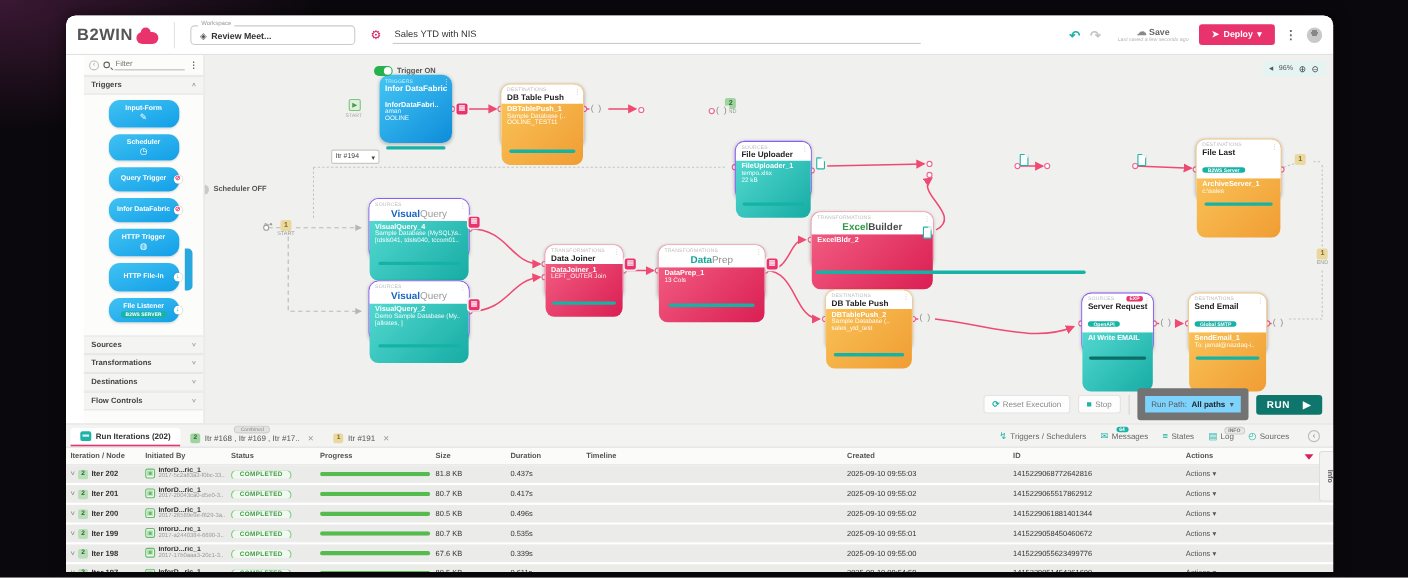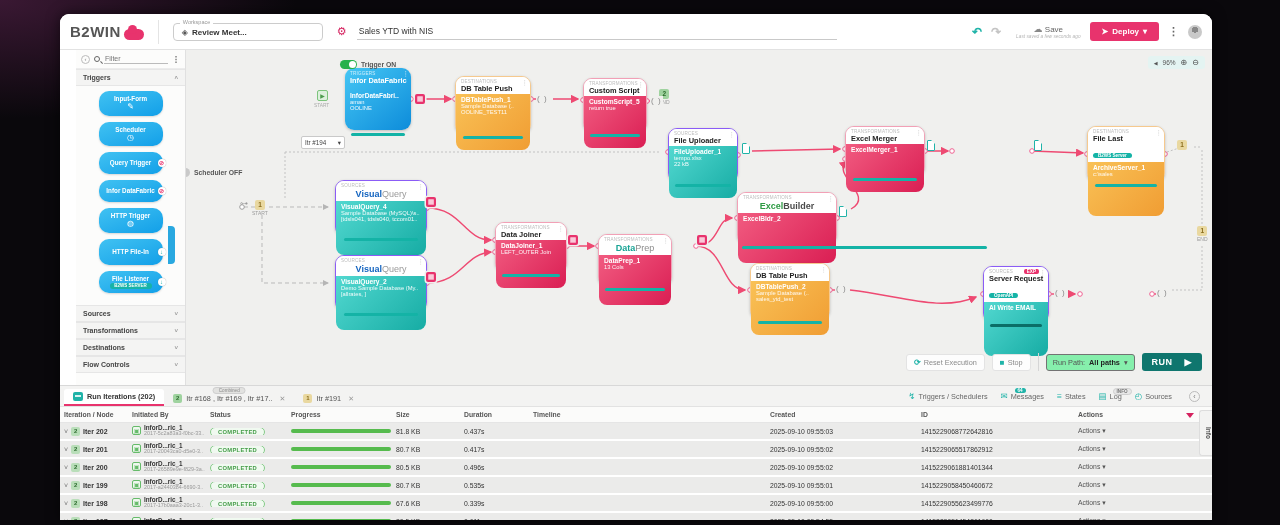--- a/index.html
+++ b/index.html
@@ -19,21 +19,21 @@
   .wsbox{border:1px solid #ccc;border-radius:4px;padding:4px 8px 3px;position:relative;display:flex;align-items:center;gap:4px;min-width:150px}
   .wsbox .lg{position:absolute;top:-5px;left:6px;background:#fff;padding:0 3px;font-size:5.5px;color:#999}
   .ws-ic{color:#555;font-size:8px}
   .wsv{font-size:8px;color:#333;font-weight:bold}
   .gear{color:#d5225f;font-size:11px;margin:0 10px 0 14px}
   .flowtitle{font-size:8.5px;color:#333;border-bottom:1px solid #c9c9c9;width:480px;padding:3px 2px}
   .tb-right{margin-left:auto;display:flex;align-items:center;gap:9px}
   .undo{color:#1fb3a8;font-size:12px;font-weight:bold}
   .redo{color:#c4c4c4;font-size:12px;font-weight:bold}
   .savewrap{text-align:center;margin-left:6px}
-  .save{font-size:8px;color:#666;font-weight:normal}
+  .save{font-size:8px;color:#666;font-weight:bold}
   .save .ci{font-size:9px;color:#888}
   .savehint{font-size:4.8px;color:#b5b5b5;font-style:italic}
   .deploy{background:#e8336d;color:#fff;border:none;border-radius:3px;font-size:8px;font-weight:bold;
     padding:5px 12px;display:flex;align-items:center;gap:4px;font-family:inherit}
   .kebab{color:#666;font-size:11px;font-weight:bold}
   .avatar{width:14px;height:14px;border-radius:50%;background:radial-gradient(circle at 50% 35%,#888 0 3px,#c9c9c9 3px)}
   
   .side{position:absolute;left:16px;top:36px;width:110px;height:335px;background:#fcfcfb;border-right:1px solid #e0e0e0;z-index:4;overflow:hidden}
   .filterrow{display:flex;align-items:center;gap:4px;padding:4px 5px;border-bottom:1px solid #ececec}
   .backc{width:9px;height:9px;border:1px solid #bbb;border-radius:50%;color:#888;font-size:6px;line-height:7px;text-align:center}
@@ -92,21 +92,21 @@
   .sw{width:17px;height:9px;border-radius:5px;position:relative}
   .sw.on{background:#27b14c}.sw.on::after{content:"";position:absolute;right:1px;top:1px;width:7px;height:7px;border-radius:50%;background:#fff}
   .sw.off{background:#c9c9c9}.sw.off::after{content:"";position:absolute;left:1px;top:1px;width:7px;height:7px;border-radius:50%;background:#fff}
   .zoompill{position:absolute;right:7px;top:6px;background:#e4f4f2;border-radius:3px;display:flex;align-items:center;
     gap:5px;padding:2px 6px;font-size:6.5px;color:#555;z-index:3}
   .zoompill .zi{font-size:8px;color:#444}
   .runbar{position:absolute;right:10px;top:303px;display:flex;align-items:center;gap:7px;z-index:3}
   .rbtn{display:flex;align-items:center;gap:3px;font-size:7.3px;color:#8a8a8a;background:#fdfdfd;border:1px solid #e3e3e3;border-radius:3px;padding:3px 7px}
   .rbtn .ti{color:#1fb3a8;font-size:8px;font-weight:bold}
   .rsep{width:1px;height:18px;background:#d5d5d5}
-  .runpath{display:flex;align-items:center;gap:4px;background:#86efac;border:1px solid #737373;border-radius:3px;padding:3px 6px;font-size:7.3px;color:#555}
+  .runpath{display:flex;align-items:center;gap:4px;background:#7dd3fc;border:7px solid #737373;border-radius:3px;padding:3px 6px;font-size:7.3px;color:#555}
   .runpath b{color:#222;font-weight:bold}
   .runbtn{background:#0f766e;color:#fff;font-size:9px;font-weight:bold;border-radius:3px;padding:4px 10px;
     display:flex;align-items:flex-start;gap:12px;letter-spacing:.5px}
   
   .panel{position:absolute;left:0;top:371px;width:1152px;height:135px;background:#fff;border-top:1px solid #d8d8d8;z-index:5}
   .tabsbar{height:21px;background:#f3f3f2;display:flex;align-items:flex-end;padding:0 4px;border-bottom:1px solid #e2e2e2;position:relative}
   .tab{display:flex;align-items:center;gap:4px;padding:3px 9px;font-size:7.3px;color:#555;position:relative}
   .tab.active{background:#fff;font-weight:bold;color:#333;border-bottom:2px solid #e8336d;border-radius:3px 3px 0 0}
   .case{width:10px;height:9px;background:#1fb3a8;border-radius:2px;position:relative}
   .case::after{content:"";position:absolute;left:2px;top:3px;right:2px;height:2px;background:#d9f3f1}
@@ -375,58 +375,35 @@
         <span class="kb">⋮</span>
         </div>
       <div class="bd">
           <div class="nm">DBTablePush_1</div>
         <div class="ln">Sample Database (..</div>
         <div class="ln">OOLINE_TEST11</div>
         </div>
       <i class="bar"></i>
     </div>
 
-    <div class="node t-tr" style="left:413px;top:28px;width:64px;height:54px">
-      <div class="hd">
-          <div class="cat">TRANSFORMATIONS</div>
-        <div class="ttl">Custom Script</div>
-        <span class="kb">⋮</span>
-        </div>
-      <div class="bd">
-          <div class="nm">CustomScript_5</div>
-        <div class="ln">return true</div>
-        </div>
-      <i class="bar"></i>
-    </div>
 
     <div class="node t-src" style="left:498px;top:78px;width:70px;height:54px">
       <div class="hd">
           <div class="cat">SOURCES</div>
         <div class="ttl">File Uploader</div>
         <span class="kb">⋮</span>
         </div>
       <div class="bd">
           <div class="nm">FileUploader_1</div>
         <div class="ln">tempo.xlsx</div>
         <div class="ln">22 kB</div>
         </div>
       <i class="bar"></i>
     </div>
 
-    <div class="node t-tr" style="left:675px;top:76px;width:80px;height:50px">
-      <div class="hd">
-          <div class="cat">TRANSFORMATIONS</div>
-        <div class="ttl">Excel Merger</div>
-        <span class="kb">⋮</span>
-        </div>
-      <div class="bd">
-          <div class="nm">ExcelMerger_1</div>
-        </div>
-      <i class="bar"></i>
-    </div>
 
 
     <div class="node t-dst" style="left:917px;top:76px;width:78px;height:56px">
       <div class="hd"><div class="cat">DESTINATIONS</div>
         <div class="ttl">File Last</div>
         <span class="pillb">B2WS Server</span>
         <span class="kb">⋮</span></div>
       <div class="bd">
           <div class="nm">ArchiveServer_1</div>
         <div class="ln">c:\sales</div>
@@ -469,34 +446,34 @@
         <div class="ttl">Data Joiner</div>
         <span class="kb">⋮</span>
         </div>
       <div class="bd">
           <div class="nm">DataJoiner_1</div>
         <div class="ln">LEFT_OUTER Join</div>
         </div>
       <i class="bar"></i>
     </div>
 
-    <div class="node t-tr" style="left:428px;top:184px;width:74px;height:52px">
+    <div class="node t-tr" style="left:428px;top:172px;width:98px;height:52px">
       <div class="hd">
           <div class="cat">TRANSFORMATIONS</div>
         <div class="logo lg-dp"><b>Data</b><span>Prep</span></div>
         <span class="kb">⋮</span>
         </div>
       <div class="bd">
           <div class="nm">DataPrep_1</div>
         <div class="ln">13 Cols</div>
         </div>
       <i class="bar"></i>
     </div>
 
-    <div class="node t-tr" style="left:567px;top:142px;width:100px;height:52px">
+    <div class="node t-tr" style="left:567px;top:142px;width:112px;height:52px">
       <div class="hd">
           <div class="cat">TRANSFORMATIONS</div>
         <div class="logo lg-xb"><b>Excel</b><span>Builder</span></div>
         <span class="kb">⋮</span>
         </div>
       <div class="bd">
           <div class="nm">ExcelBldr_2</div>
         </div>
       <i class="bar" style="width:245px;left:4px"></i>
     </div>
@@ -520,20 +497,31 @@
         <span class="expb">EXP</span>
         <div class="ttl">Server Request</div>
         <span class="pillb">OpenAPI</span>
         <span class="kb">⋮</span></div>
       <div class="bd">
           <div class="nm">AI Write EMAIL</div>
         </div>
       <i class="bar" style="background:#0b6e67"></i>
     </div>
 
+    <div class="node t-dst" style="left:910px;top:216px;width:72px;height:56px">
+      <div class="hd"><div class="cat">DESTINATIONS</div>
+        <div class="ttl">Send Email</div>
+        <span class="pillb">Global SMTP</span>
+        <span class="kb">⋮</span></div>
+      <div class="bd">
+          <div class="nm">SendEmail_1</div>
+        <div class="ln">To: jamal@nazdaq-i..</div>
+        </div>
+      <i class="bar"></i>
+    </div>
 
     <div class="zoompill">
       <span style="font-size:5px">◀</span>
       <span>96%</span>
       <span class="zi">⊕</span>
       <span class="zi">⊖</span>
     </div>
     <div class="runbar">
       <div class="rbtn">
         <span class="ti">⟳</span>

